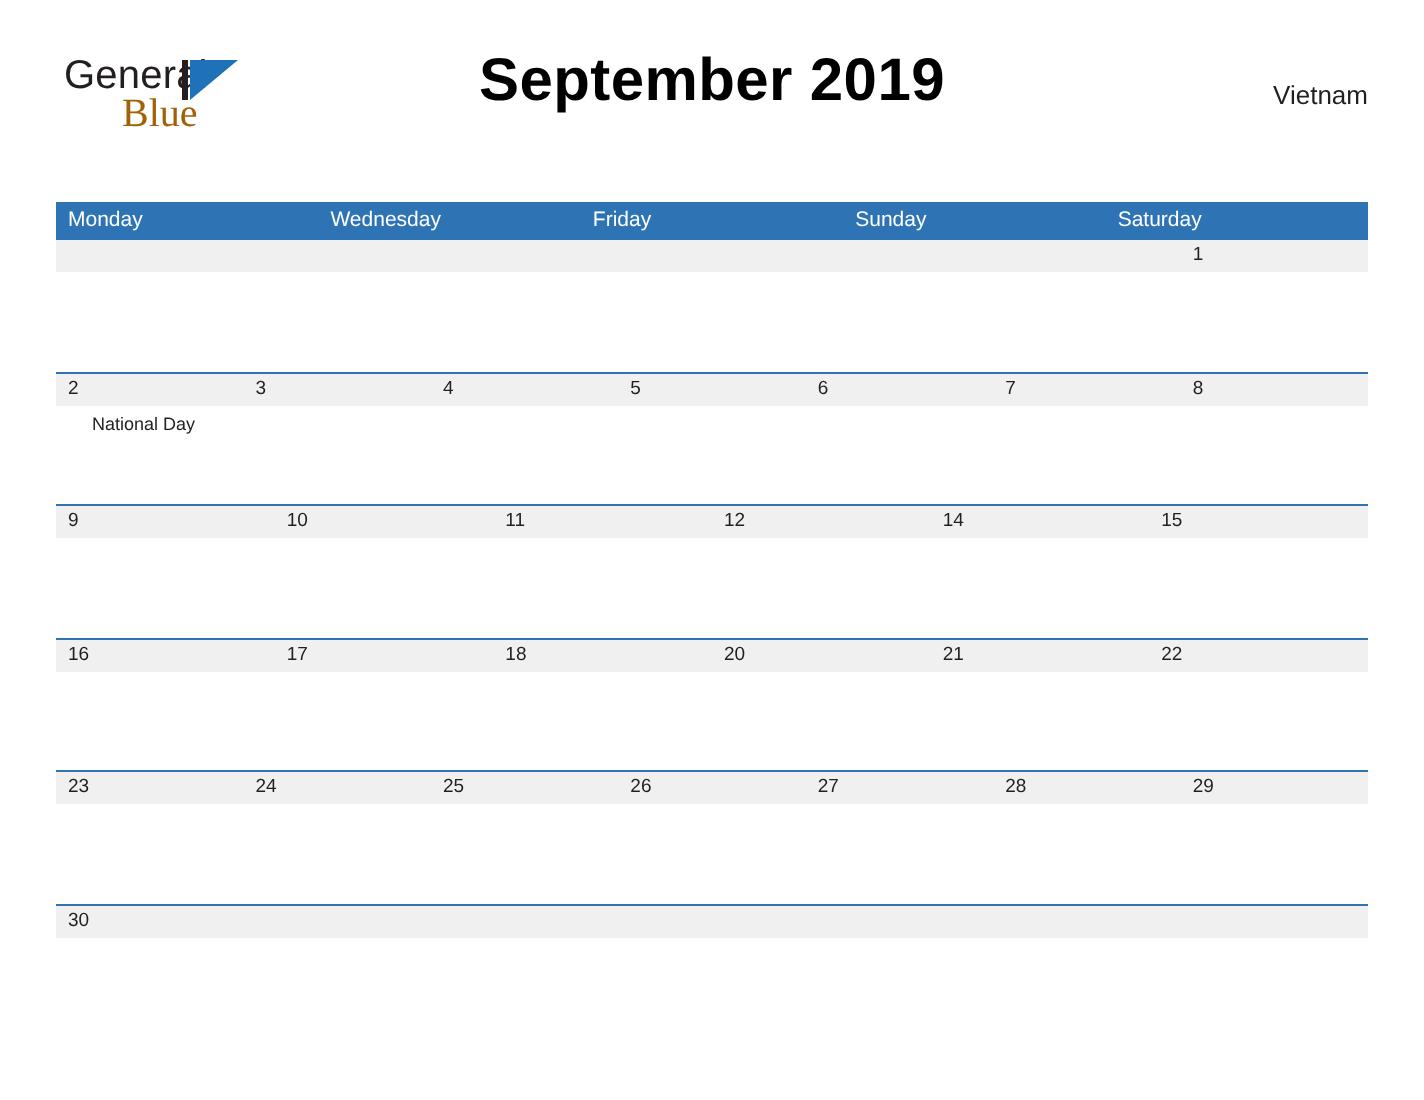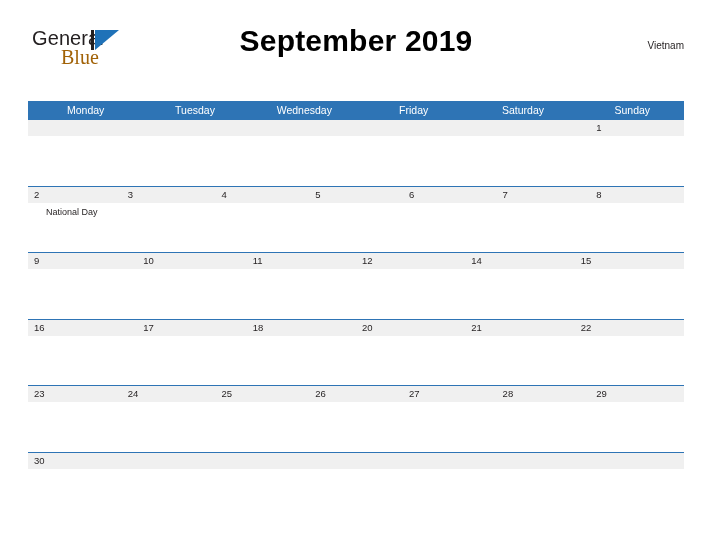--- a/index.html
+++ b/index.html
@@ -92,38 +92,37 @@
     color: #000000;
     letter-spacing: 0.2px;
     margin: 0;
     font-family: "Liberation Sans", sans-serif;
   }
 
   .country {
     position: absolute;
     right: 0;
     top: 18px;
-    font-size: 10px;
+    font-size: 13px;
     color: #231f20;
     font-family: "Liberation Sans", sans-serif;
   }
 
   
   .calendar {
     position: absolute;
     left: 28px;
     top: 79px;
     width: 656px;
   }
 
   .weekdays {
     display: flex;
     background: #2e74b5;
     height: 18px;
-    text-align: center;
   }
   .weekday {
     flex: 1 1 0;
     box-sizing: border-box;
     padding-left: 6px;
     font-size: 10.5px;
     line-height: 18px;
     color: #ffffff;
     white-space: nowrap;
     overflow: hidden;
@@ -209,25 +208,24 @@
     <h1 class="title">September 2019</h1>
 
     <div class="country">Vietnam</div>
 
   </div>
 
   <div class="calendar">
 
     <div class="weekdays">
       <div class="weekday">Monday</div>
-      <div class="weekday">Tuesday</div>
       <div class="weekday">Wednesday</div>
       <div class="weekday">Friday</div>
+      <div class="weekday">Sunday</div>
       <div class="weekday">Saturday</div>
-      <div class="weekday">Sunday</div>
     </div>
 
     <div id="weeks-container">
         <div class="week">
           <div class="band-full"></div>
           <div class="week-days">
             <div class="day empty">
               <div class="day-inner">
                 <span class="day-number"></span>
                 <div class="day-events"></div>

